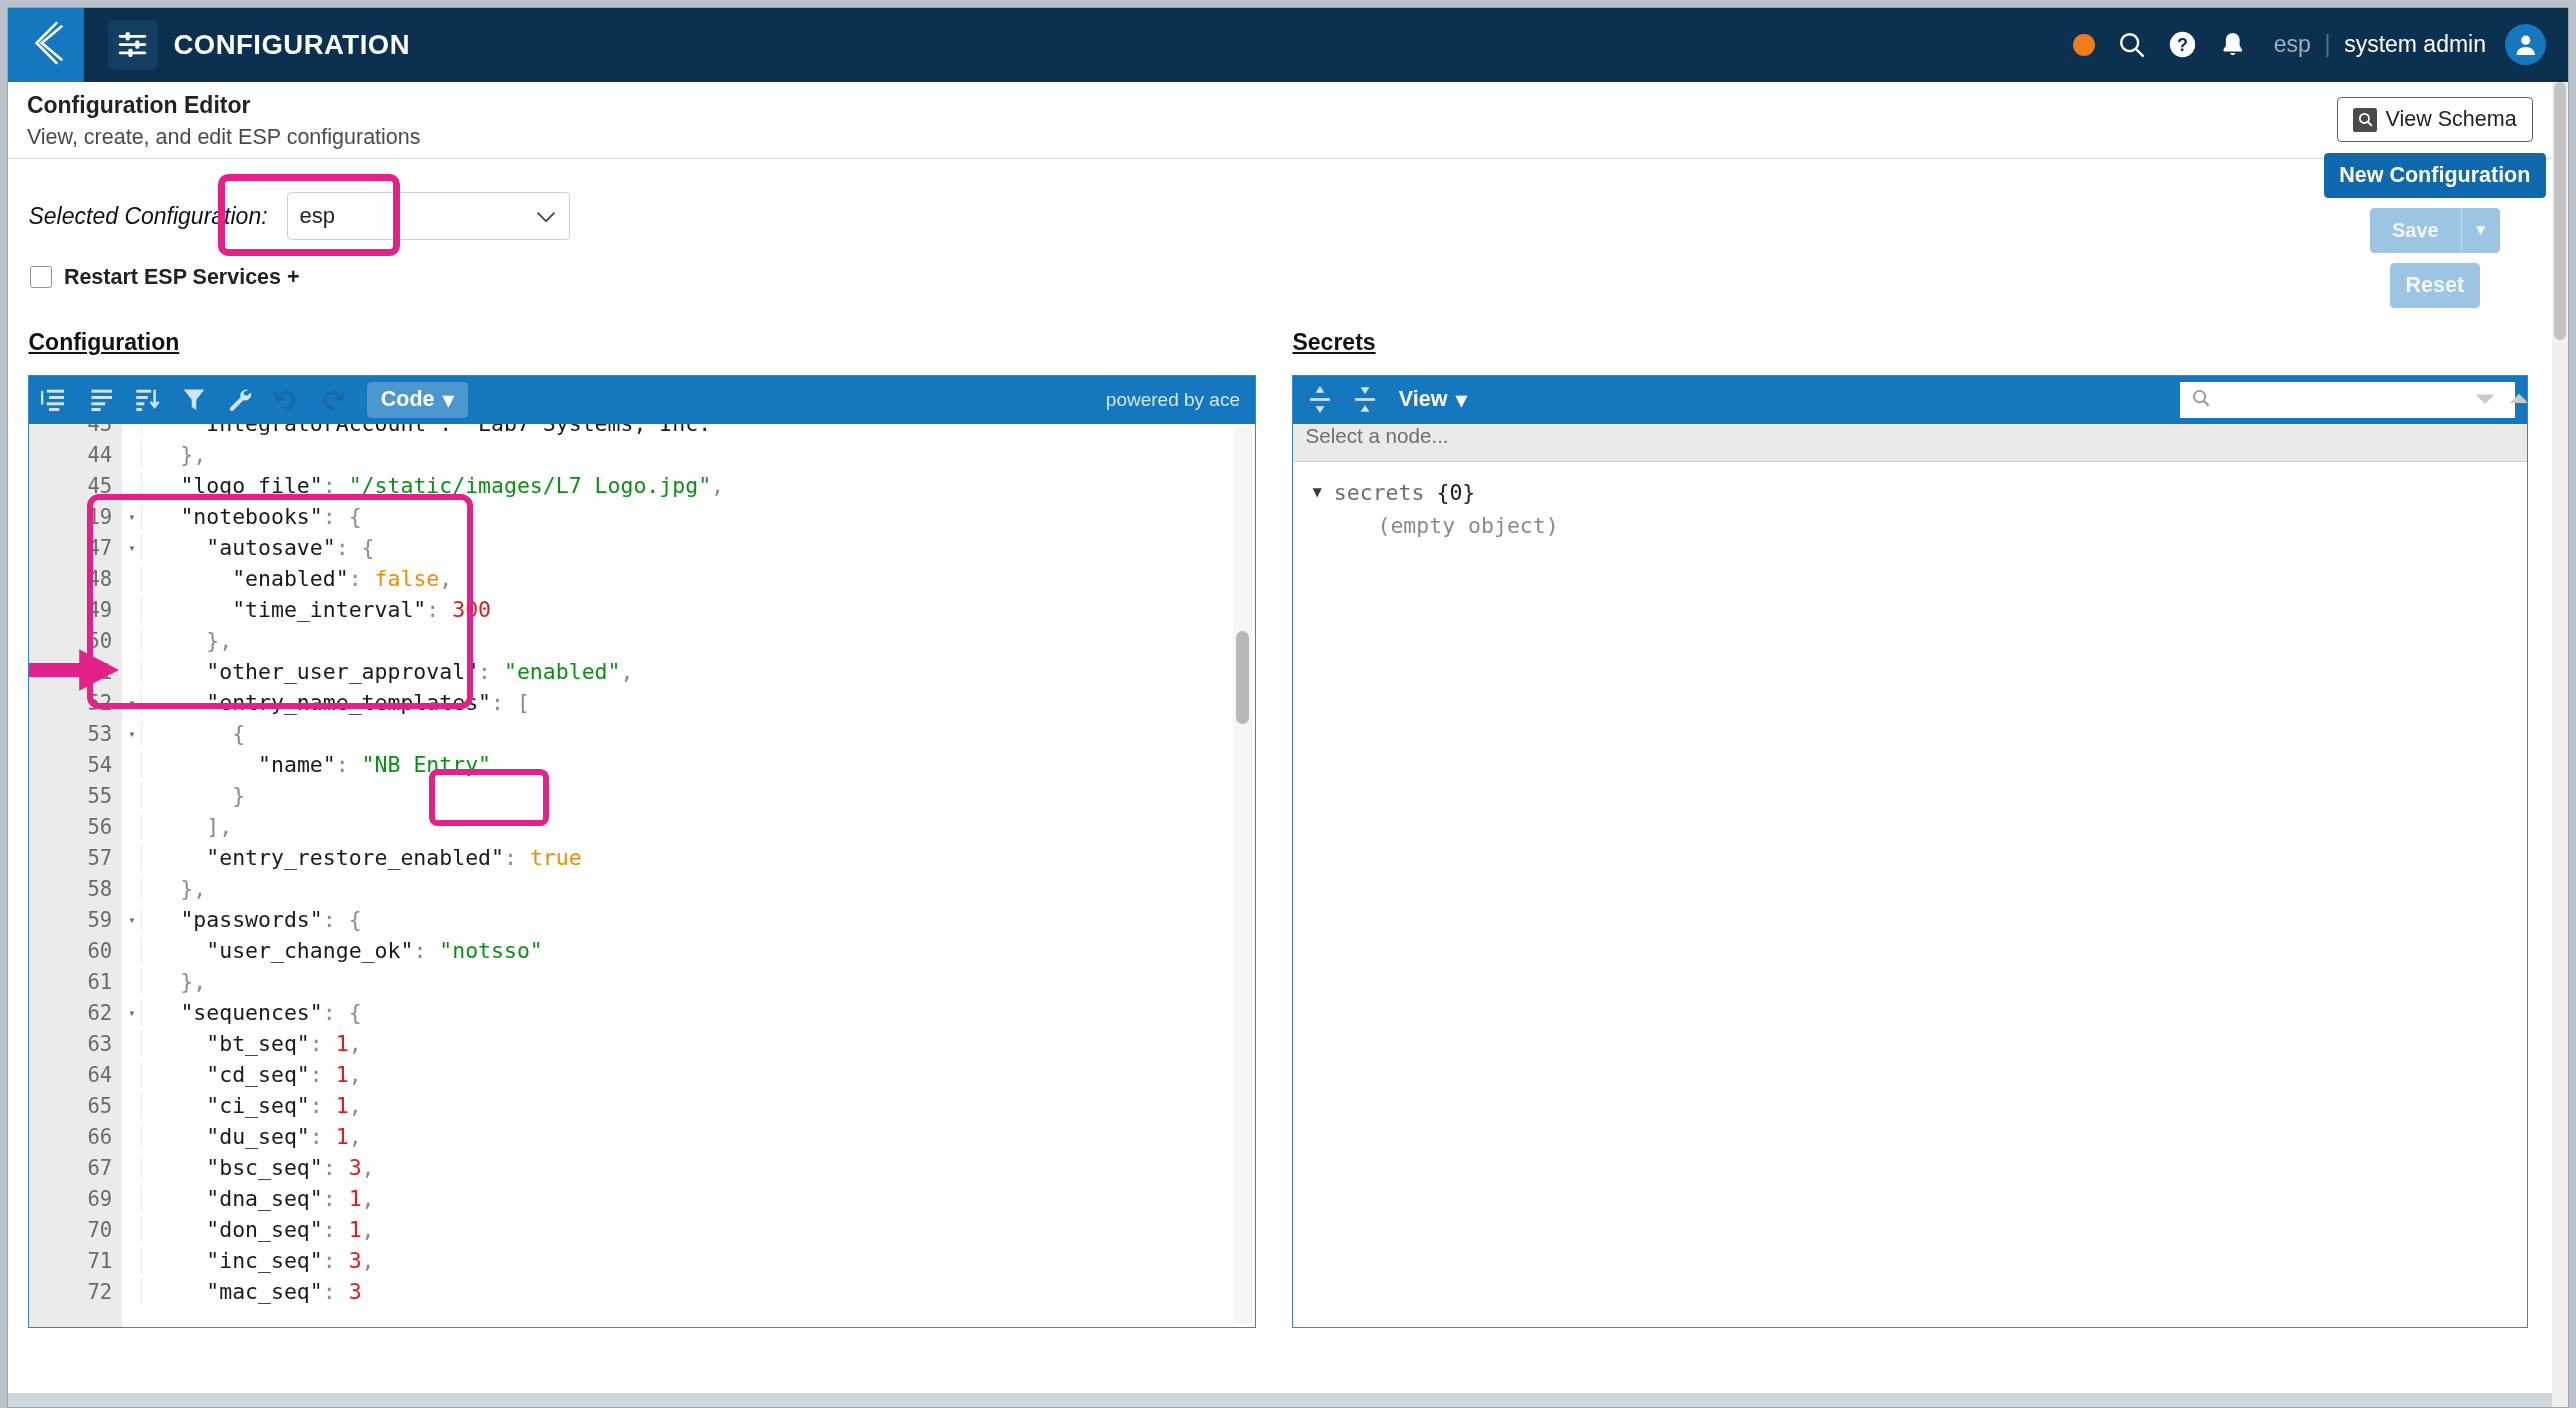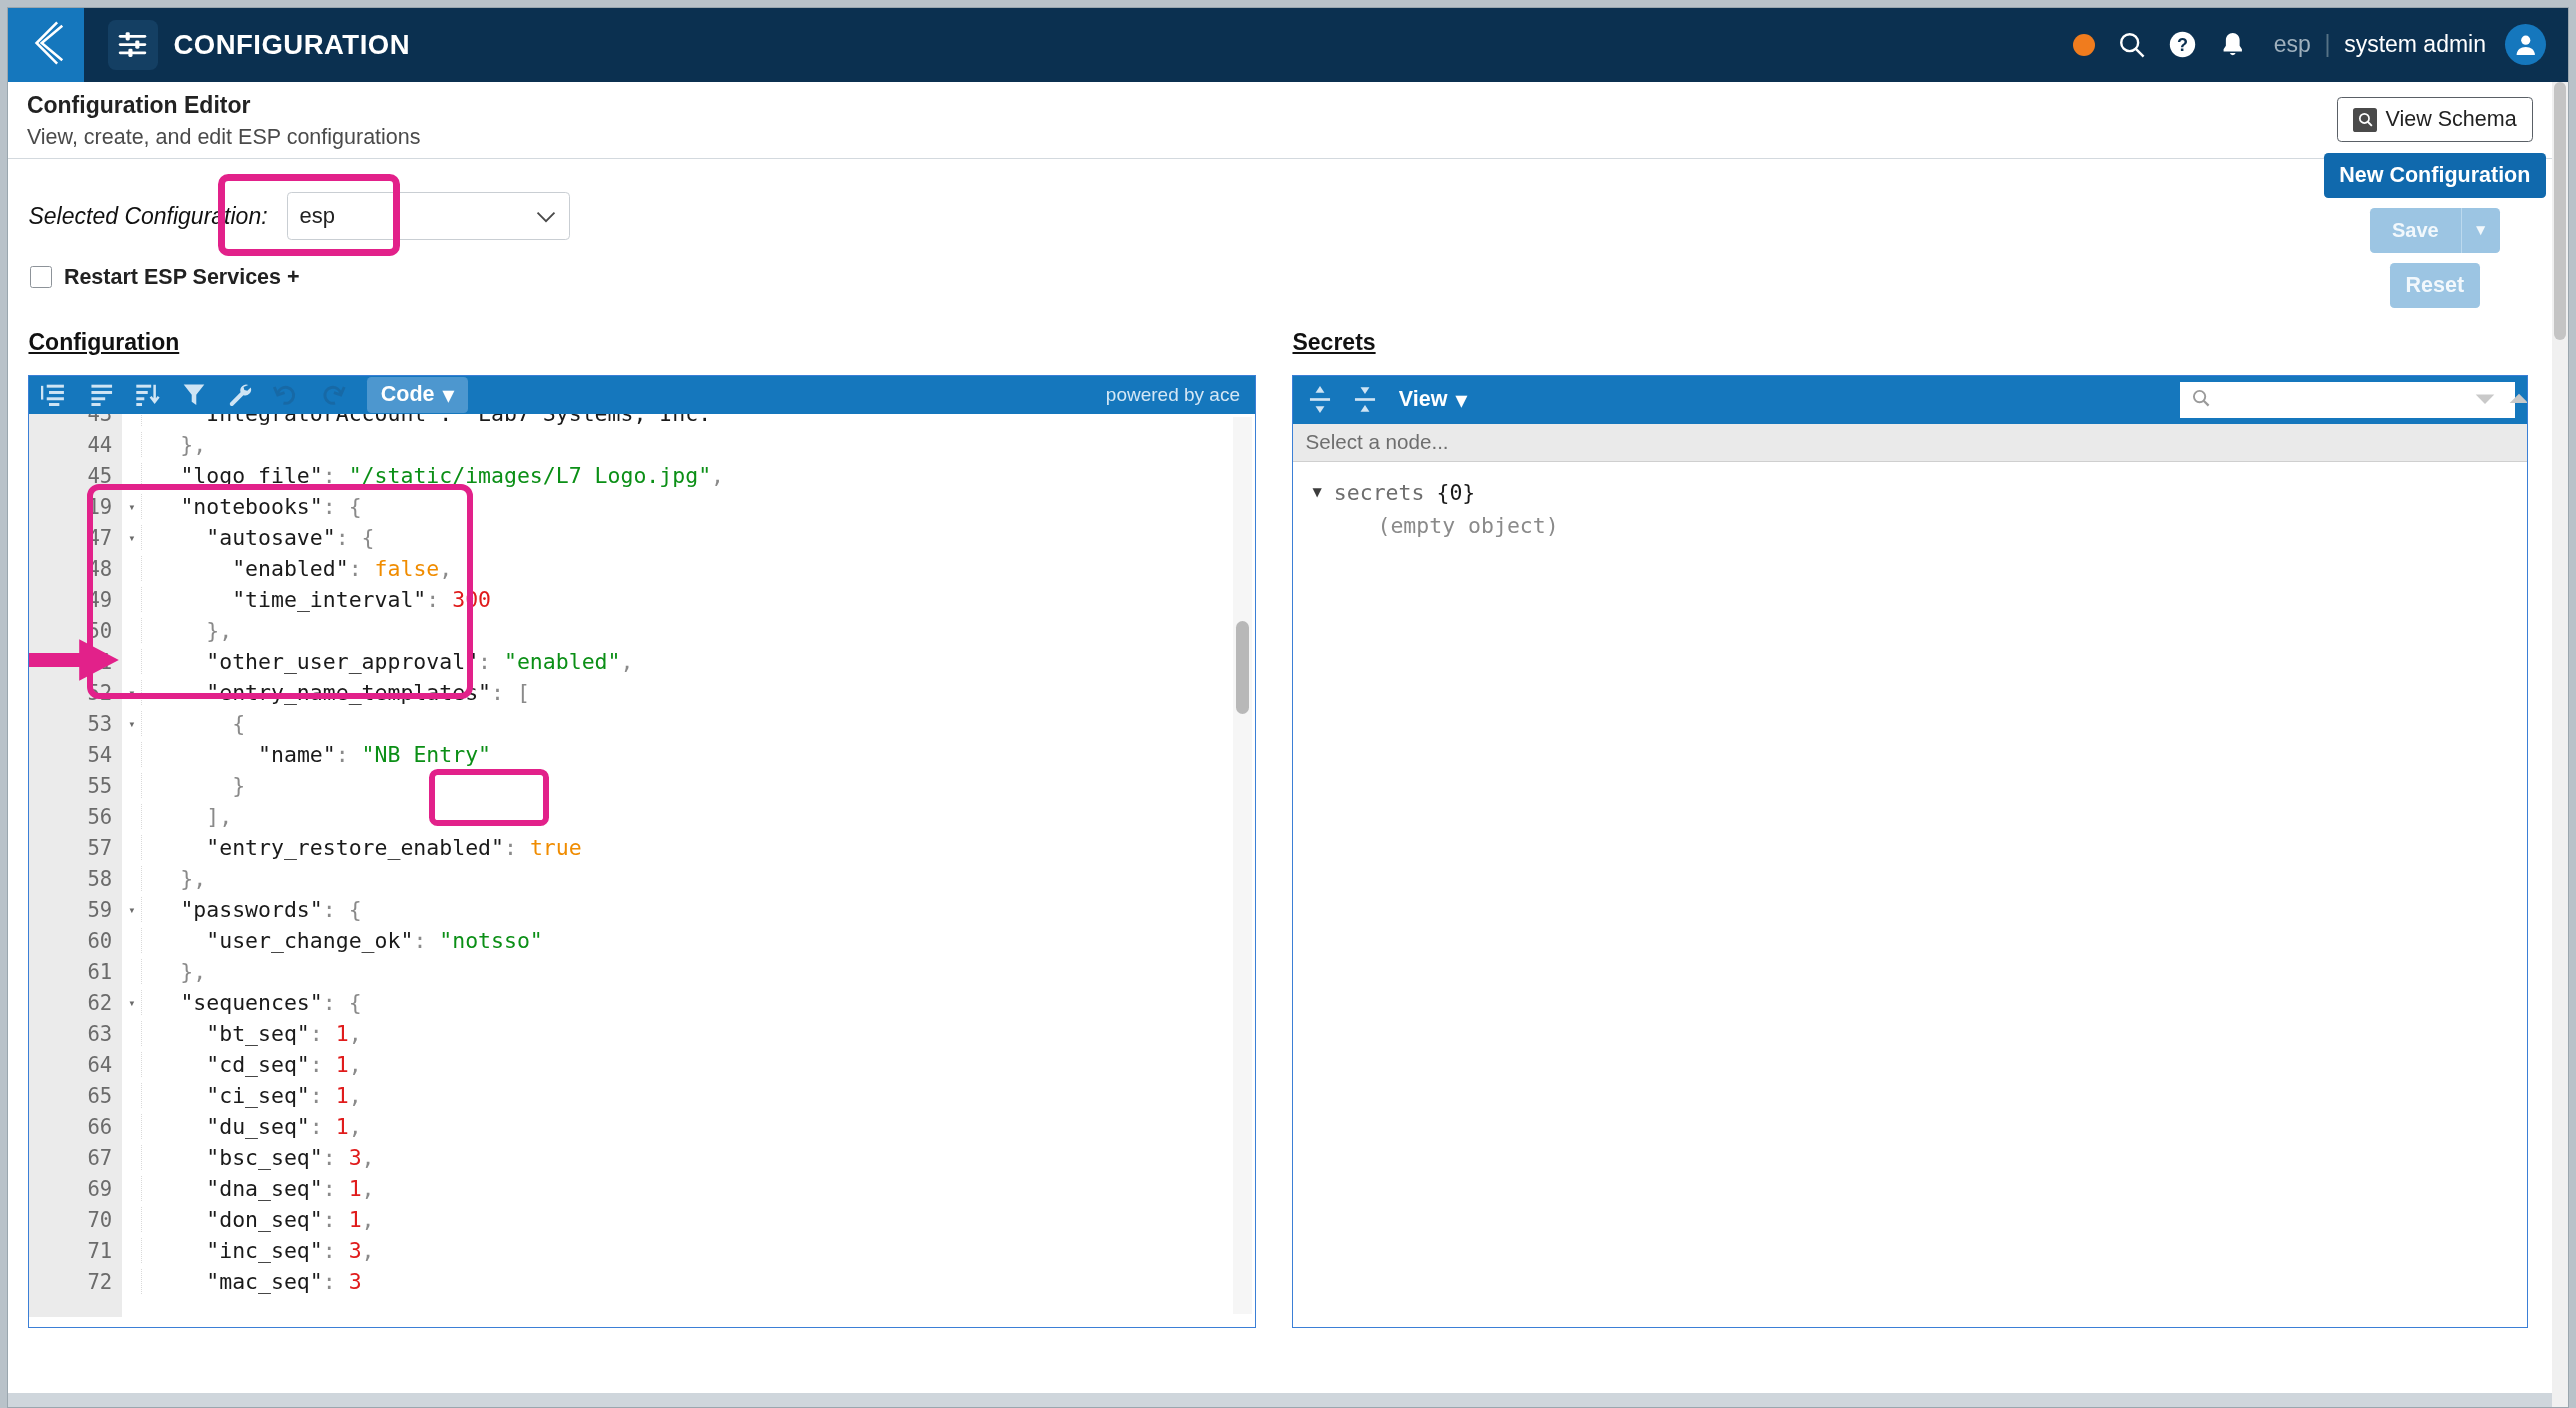--- a/index.html
+++ b/index.html
@@ -199,21 +199,21 @@
     display: inline-block;
   }
   .panel-body {
     border: 1.7px solid #3b7fd6;
     background: #fff;
     height: 953px;
     position: relative;
     overflow: hidden;
   }
   .panel-toolbar {
-    height: 38px;
+    height: 48px;
     background: #1577bd;
     display: flex; align-items: center;
     padding: 0 12px;
     position: relative;
   }
   .tb-icons { display: flex; align-items: center; gap: 19px; }
   .tb-ico { cursor: pointer; display: flex; align-items: center; }
   .tb-ico.dim { opacity: 0.45; }
   .code-btn {
     background: #4d97cf;
@@ -350,21 +350,21 @@
     flex: 1;
     border: none; outline: none;
     font-size: 19px;
     font-family: "Liberation Sans", sans-serif;
   }
   .sec-nav { display: flex; align-items: center; gap: 12px; }
   .nodebar {
     height: 38px;
     background: #eaeaea;
     border-bottom: 1.7px solid #cfcfcf;
-    display: flex; align-items: center;
+    display: flex; align-items: flex-start;
     padding-left: 12px;
     font-size: 20.6px;
     color: #6e6e6e;
     font-family: "Liberation Sans", sans-serif;
   }
   .tree {
     padding: 13.7px 0 0 19px;
     font-family: "DejaVu Sans Mono", "Liberation Mono", monospace;
     font-size: 21.5px;
   }

